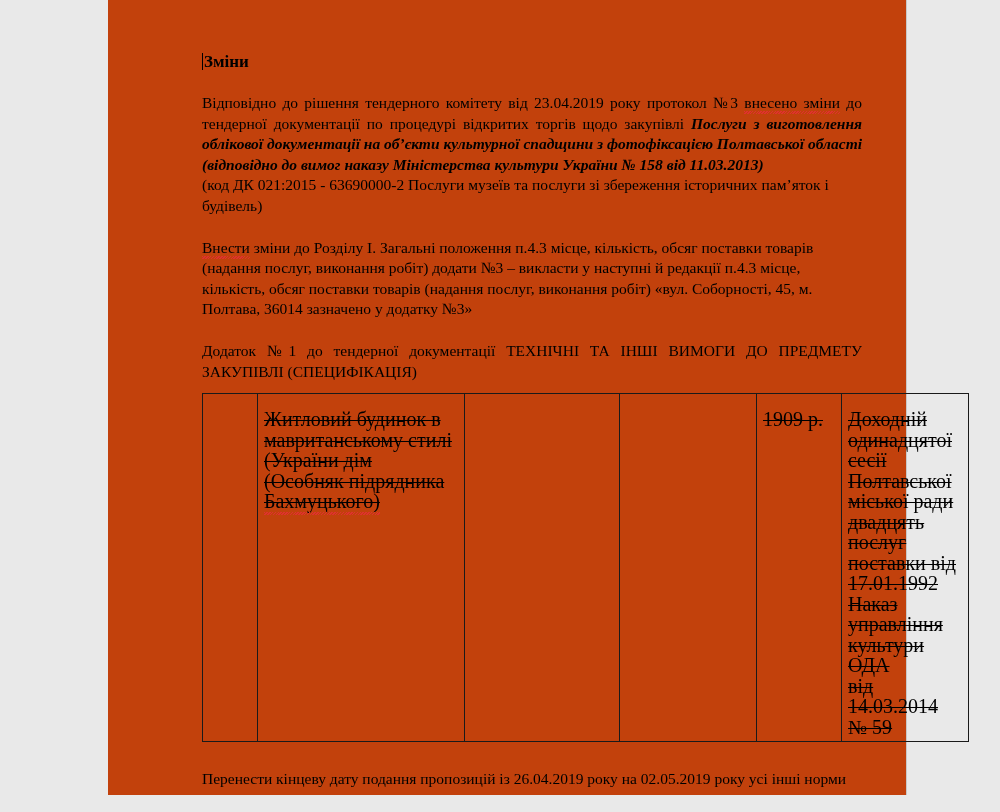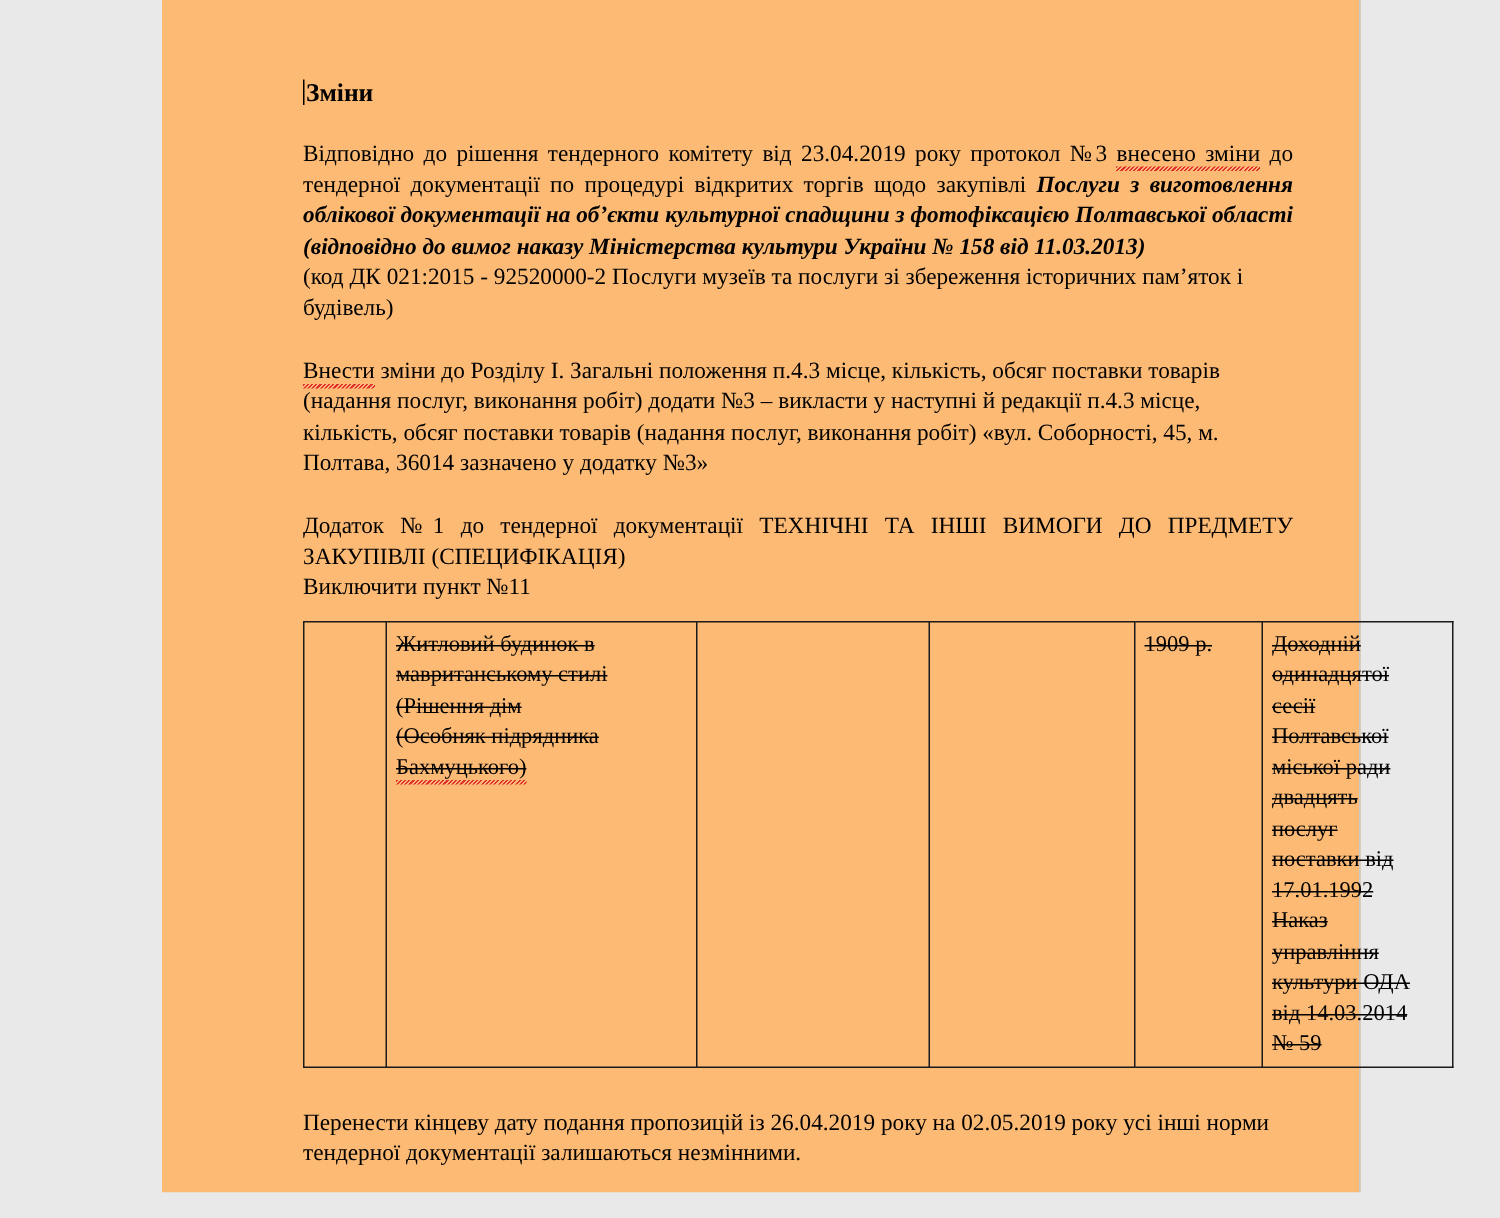--- a/index.html
+++ b/index.html
@@ -17,21 +17,21 @@
     position: relative;
     width: 1000px;
     height: 812px;
   }
   .page {
     position: absolute;
     left: 108px;
     top: 0;
     width: 799px;
     height: 795px;
-    background: #fdba74;
+    background: #c2410c;
     border-right: 1px solid #c8c8c8;
     box-sizing: border-box;
   }
   .page-inner {
     position: absolute;
     left: 94px;
     top: 52px;
     width: 660px;
   }
   .doc-title {
@@ -76,22 +76,22 @@
   }
   table.spec-table {
     border-collapse: collapse;
     width: 712px;
     margin-top: 11px;
     table-layout: fixed;
   }
   table.spec-table td {
     border: 1px solid #1a1a1a;
     vertical-align: top;
-    padding: 5px 6px 4px 6px;
-    font-size: 15px;
+    padding: 15px 6px 4px 6px;
+    font-size: 20px;
     line-height: 20.5px;
     height: 280px;
   }
   td.c1 { width: 42px; }
   td.c2 { width: 194px; }
   td.c3 { width: 142px; }
   td.c4 { width: 124px; }
   td.c5 { width: 72px; }
   td.c6 { width: 114px; }
   .cell-text { display: block; }
@@ -108,39 +108,38 @@
 <body>
 
 <div class="viewport">
   <div class="page">
     <div class="page-inner">
 
       <h1 class="doc-title"><span class="caret"></span><span>Зміни</span></h1>
 
       <p class="body-par"><span>Відповідно до рішення тендерного комітету від 23.04.2019 року протокол №3 </span><span class="sp-wrap"><span>внесено зміни</span><span class="wave"></span></span><span> до тендерної документації по процедурі відкритих торгів щодо закупівлі </span><b class="bold">Послуги з виготовлення облікової документації на об’єкти культурної спадщини з фотофіксацією Полтавської області (відповідно до вимог наказу Міністерства культури України № 158 від 11.03.2013)</b></p>
 
-      <p class="body-par no-just">(код ДК 021:2015 - 92520000-2 Послуги музеїв та послуги зі збереження історичних пам’яток і будівель)</p>
+      <p class="body-par no-just">(код ДК 021:2015 - 63690000-2 Послуги музеїв та послуги зі збереження історичних пам’яток і будівель)</p>
 
       <div class="gap-md"></div>
 
       <p class="body-par no-just"><span class="sp-wrap"><span>Внести</span><span class="wave"></span></span><span> зміни до Розділу I. Загальні положення п.4.3 місце, кількість, обсяг поставки товарів (надання послуг, виконання робіт) додати №3 – викласти у наступні й редакції п.4.3 місце, кількість, обсяг поставки товарів (надання послуг, виконання робіт) «вул. Соборності, 45, м. Полтава, 36014 зазначено у додатку №3»</span></p>
 
       <div class="gap-md"></div>
 
       <p class="body-par">Додаток №1 до тендерної документації ТЕХНІЧНІ ТА ІНШІ ВИМОГИ ДО ПРЕДМЕТУ ЗАКУПІВЛІ (СПЕЦИФІКАЦІЯ)</p>
-      <p class="body-par no-just">Виключити пункт №11</p>
 
       <table class="spec-table">
         <tbody>
           <tr>
             <td class="c1"></td>
             <td class="c2">
               <span class="cell-text strike">Житловий будинок в</span>
               <span class="cell-text strike">мавританському стилі</span>
-              <span class="cell-text strike">(Рішення дім</span>
+              <span class="cell-text strike">(України дім</span>
               <span class="cell-text strike">(Особняк підрядника</span>
               <span class="sp-wrap"><span class="strike">Бахмуцького)</span><span class="wave"></span></span>
             </td>
             <td class="c3"></td>
             <td class="c4"></td>
             <td class="c5">
               <span class="cell-text strike">1909 р.</span>
             </td>
             <td class="c6">
               <span class="cell-text strike">Доходній</span>

